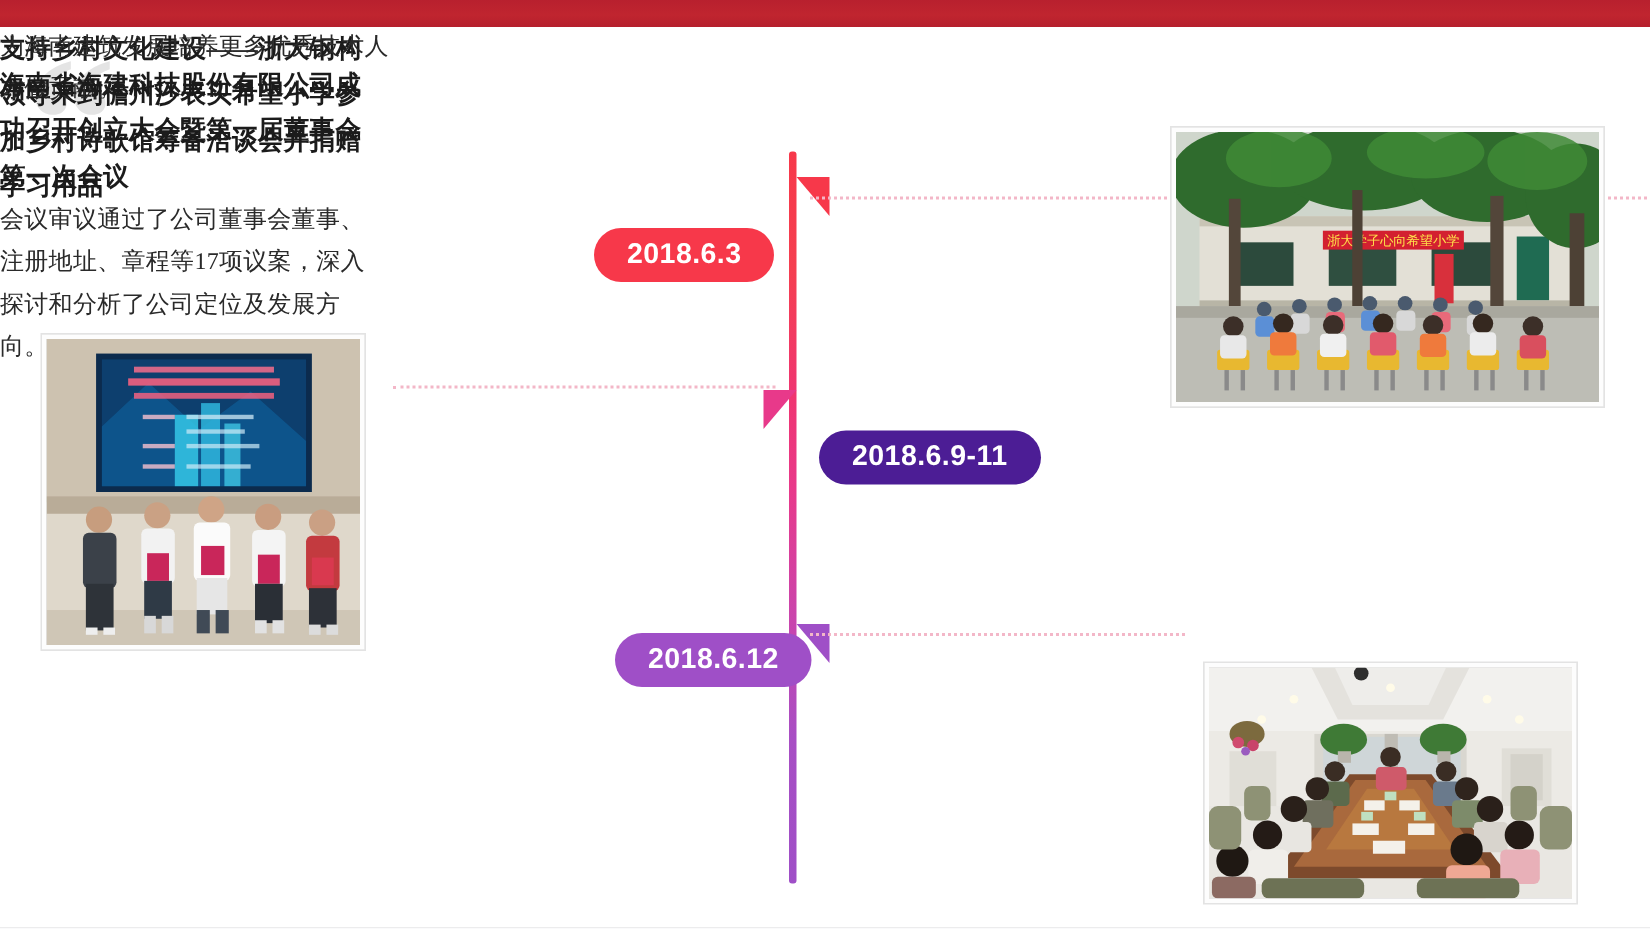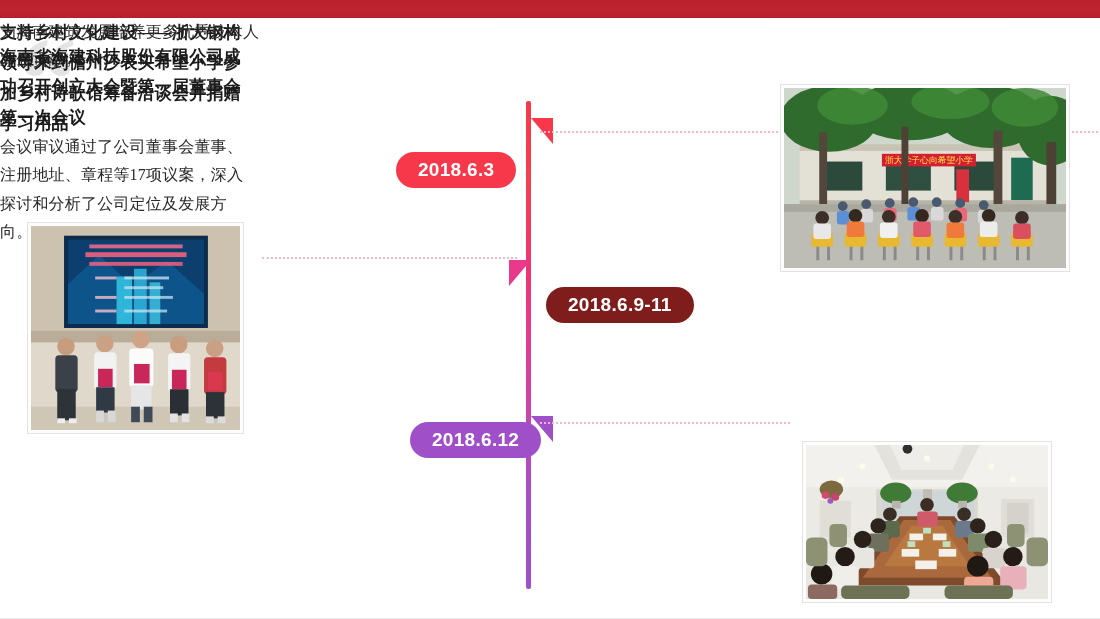--- a/index.html
+++ b/index.html
@@ -149,21 +149,21 @@
     overflow: hidden;
   }
   .photo svg { display: block; width: 100%; height: 100%; }
 
   
   #entry-1-badge   { left: 396px; top: 110px; background: #f7384a; margin-top: 24px; }
   #entry-1-tail    { left: 531px; top: 100px; }
   #entry-1-rule    { left: 540px; top: 113px; width: 590px; }
   #entry-1-text    { left: 540px; top: 130px; width: 250px; }
 
-  #entry-2-badge   { left: 546px; top: 269px; background: #7f1d1d; }
+  #entry-2-badge   { left: 546px; top: 269px; background: #4c1d95; }
   #entry-2-tail    { left: 509px; top: 242px; }
   #entry-2-rule    { left: 262px; top: 239px; width: 255px; }
   #entry-2-text    { left: 252px; top: 255px; width: 262px; text-align: left; }
 
   #entry-3-badge   { left: 410px; top: 404px; background: #9f4fc7; }
   #entry-3-tail    { left: 531px; top: 398px; }
   #entry-3-rule    { left: 540px; top: 404px; width: 250px; }
   #entry-3-text    { left: 540px; top: 424px; width: 250px; margin-top: 24px; }
 
   #photo-competition { left: 28px;  top: 205px; width: 215px; height: 210px; }

